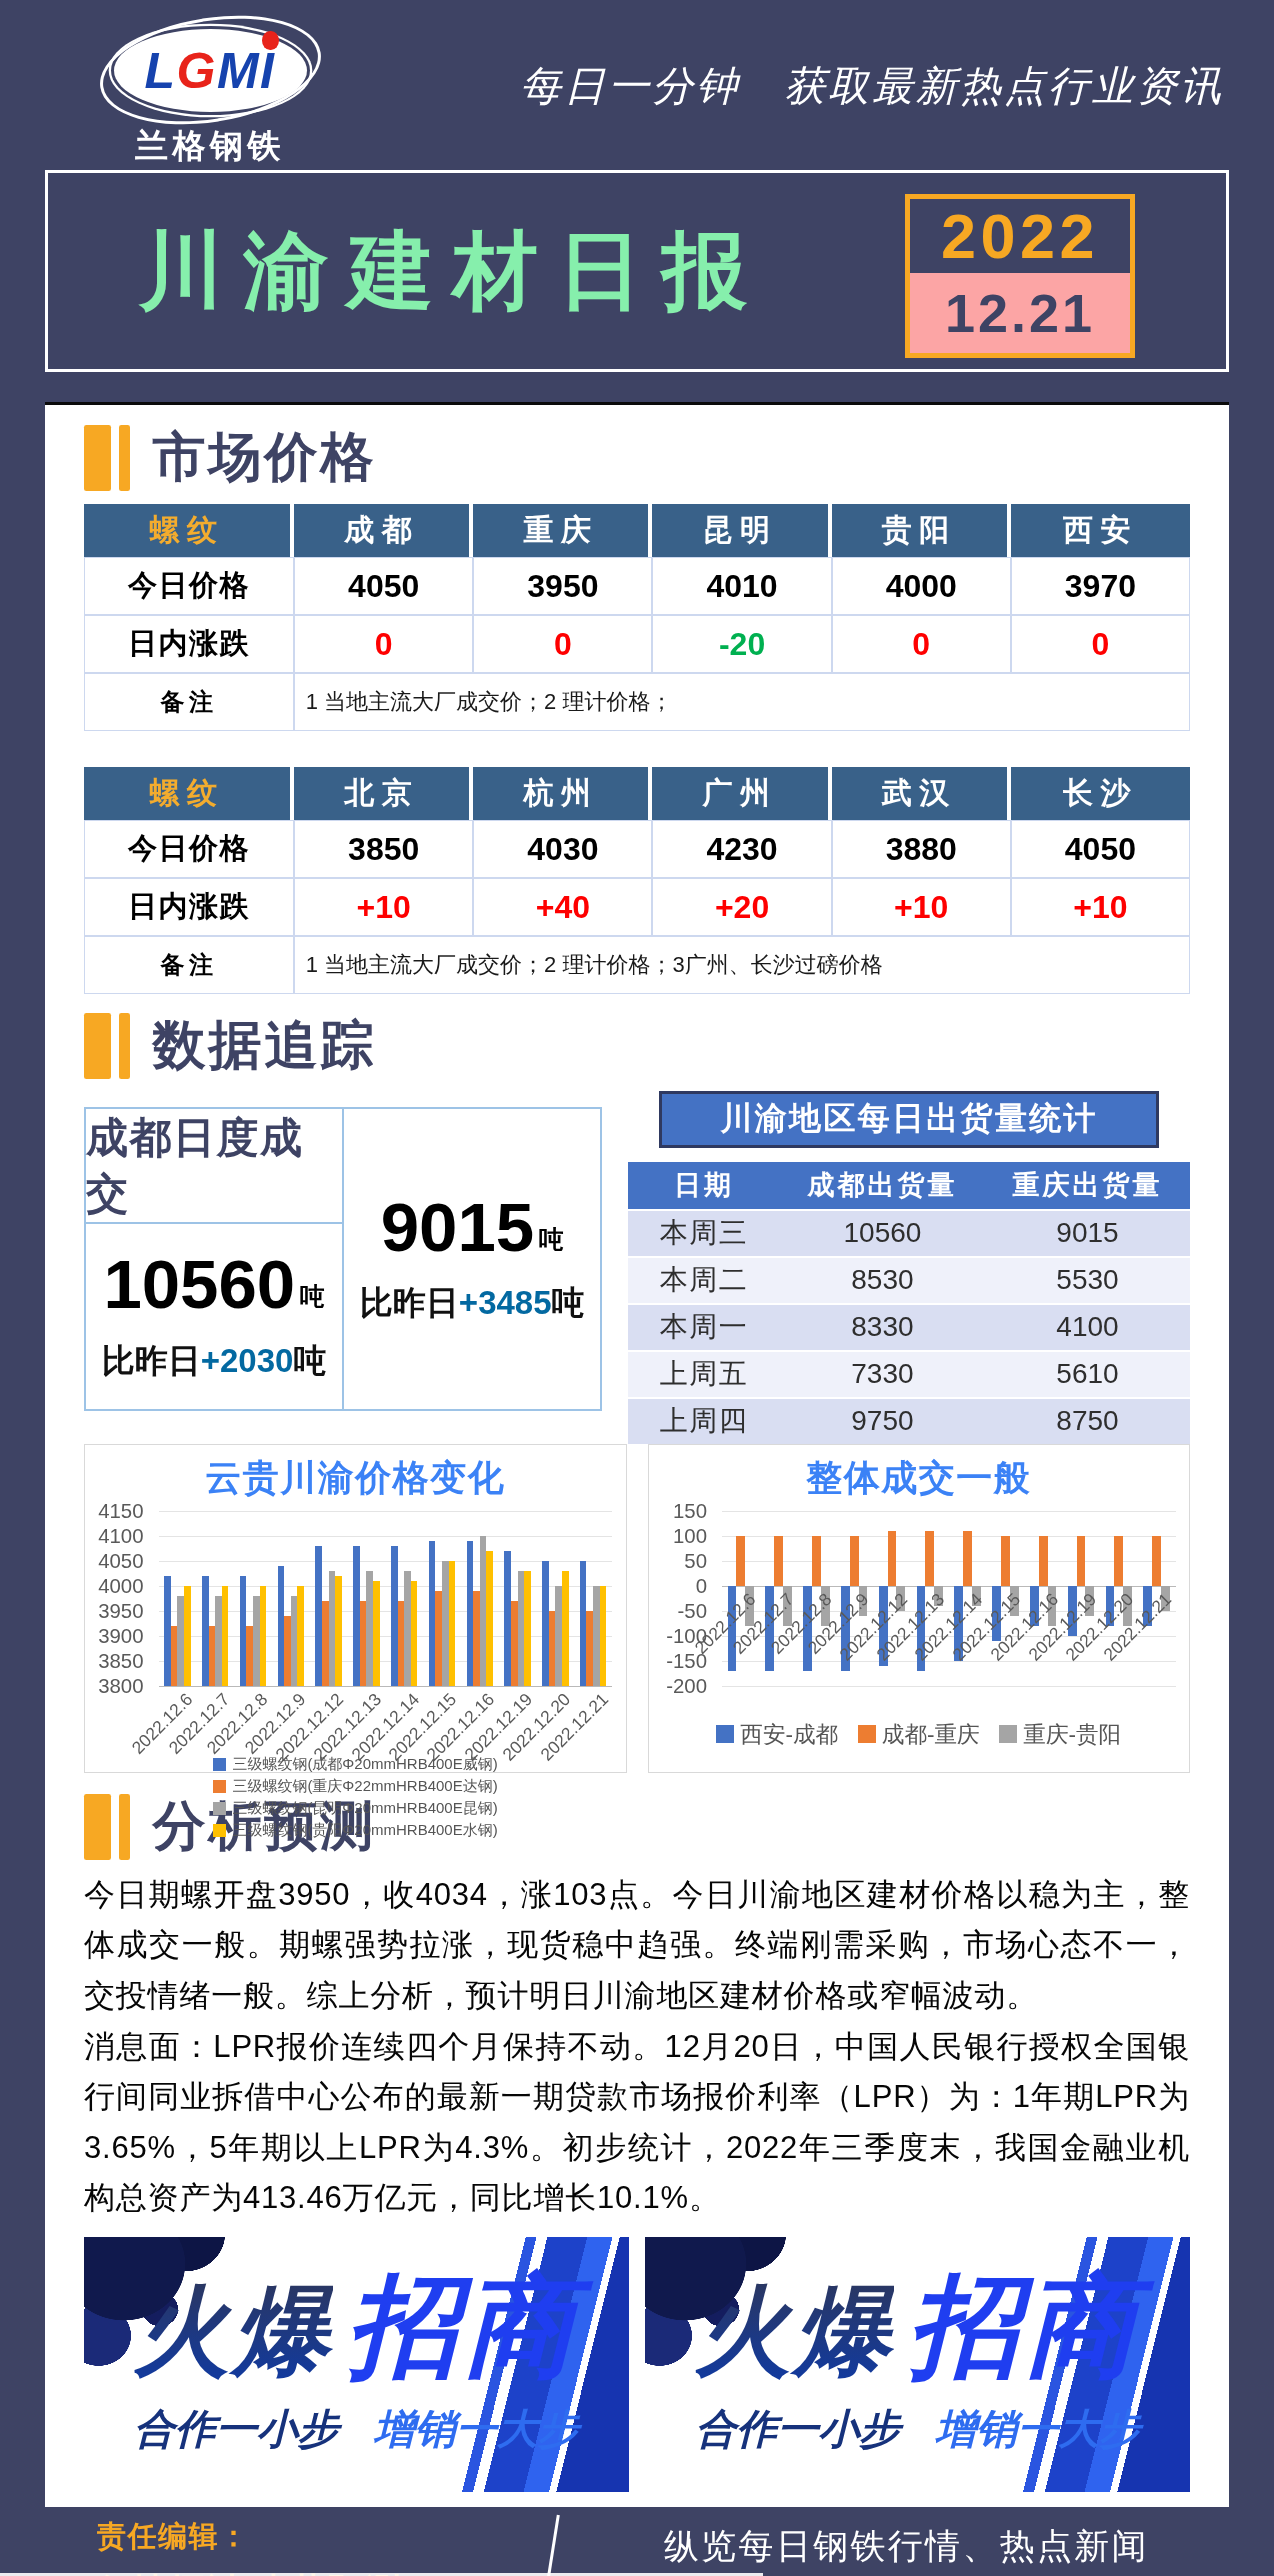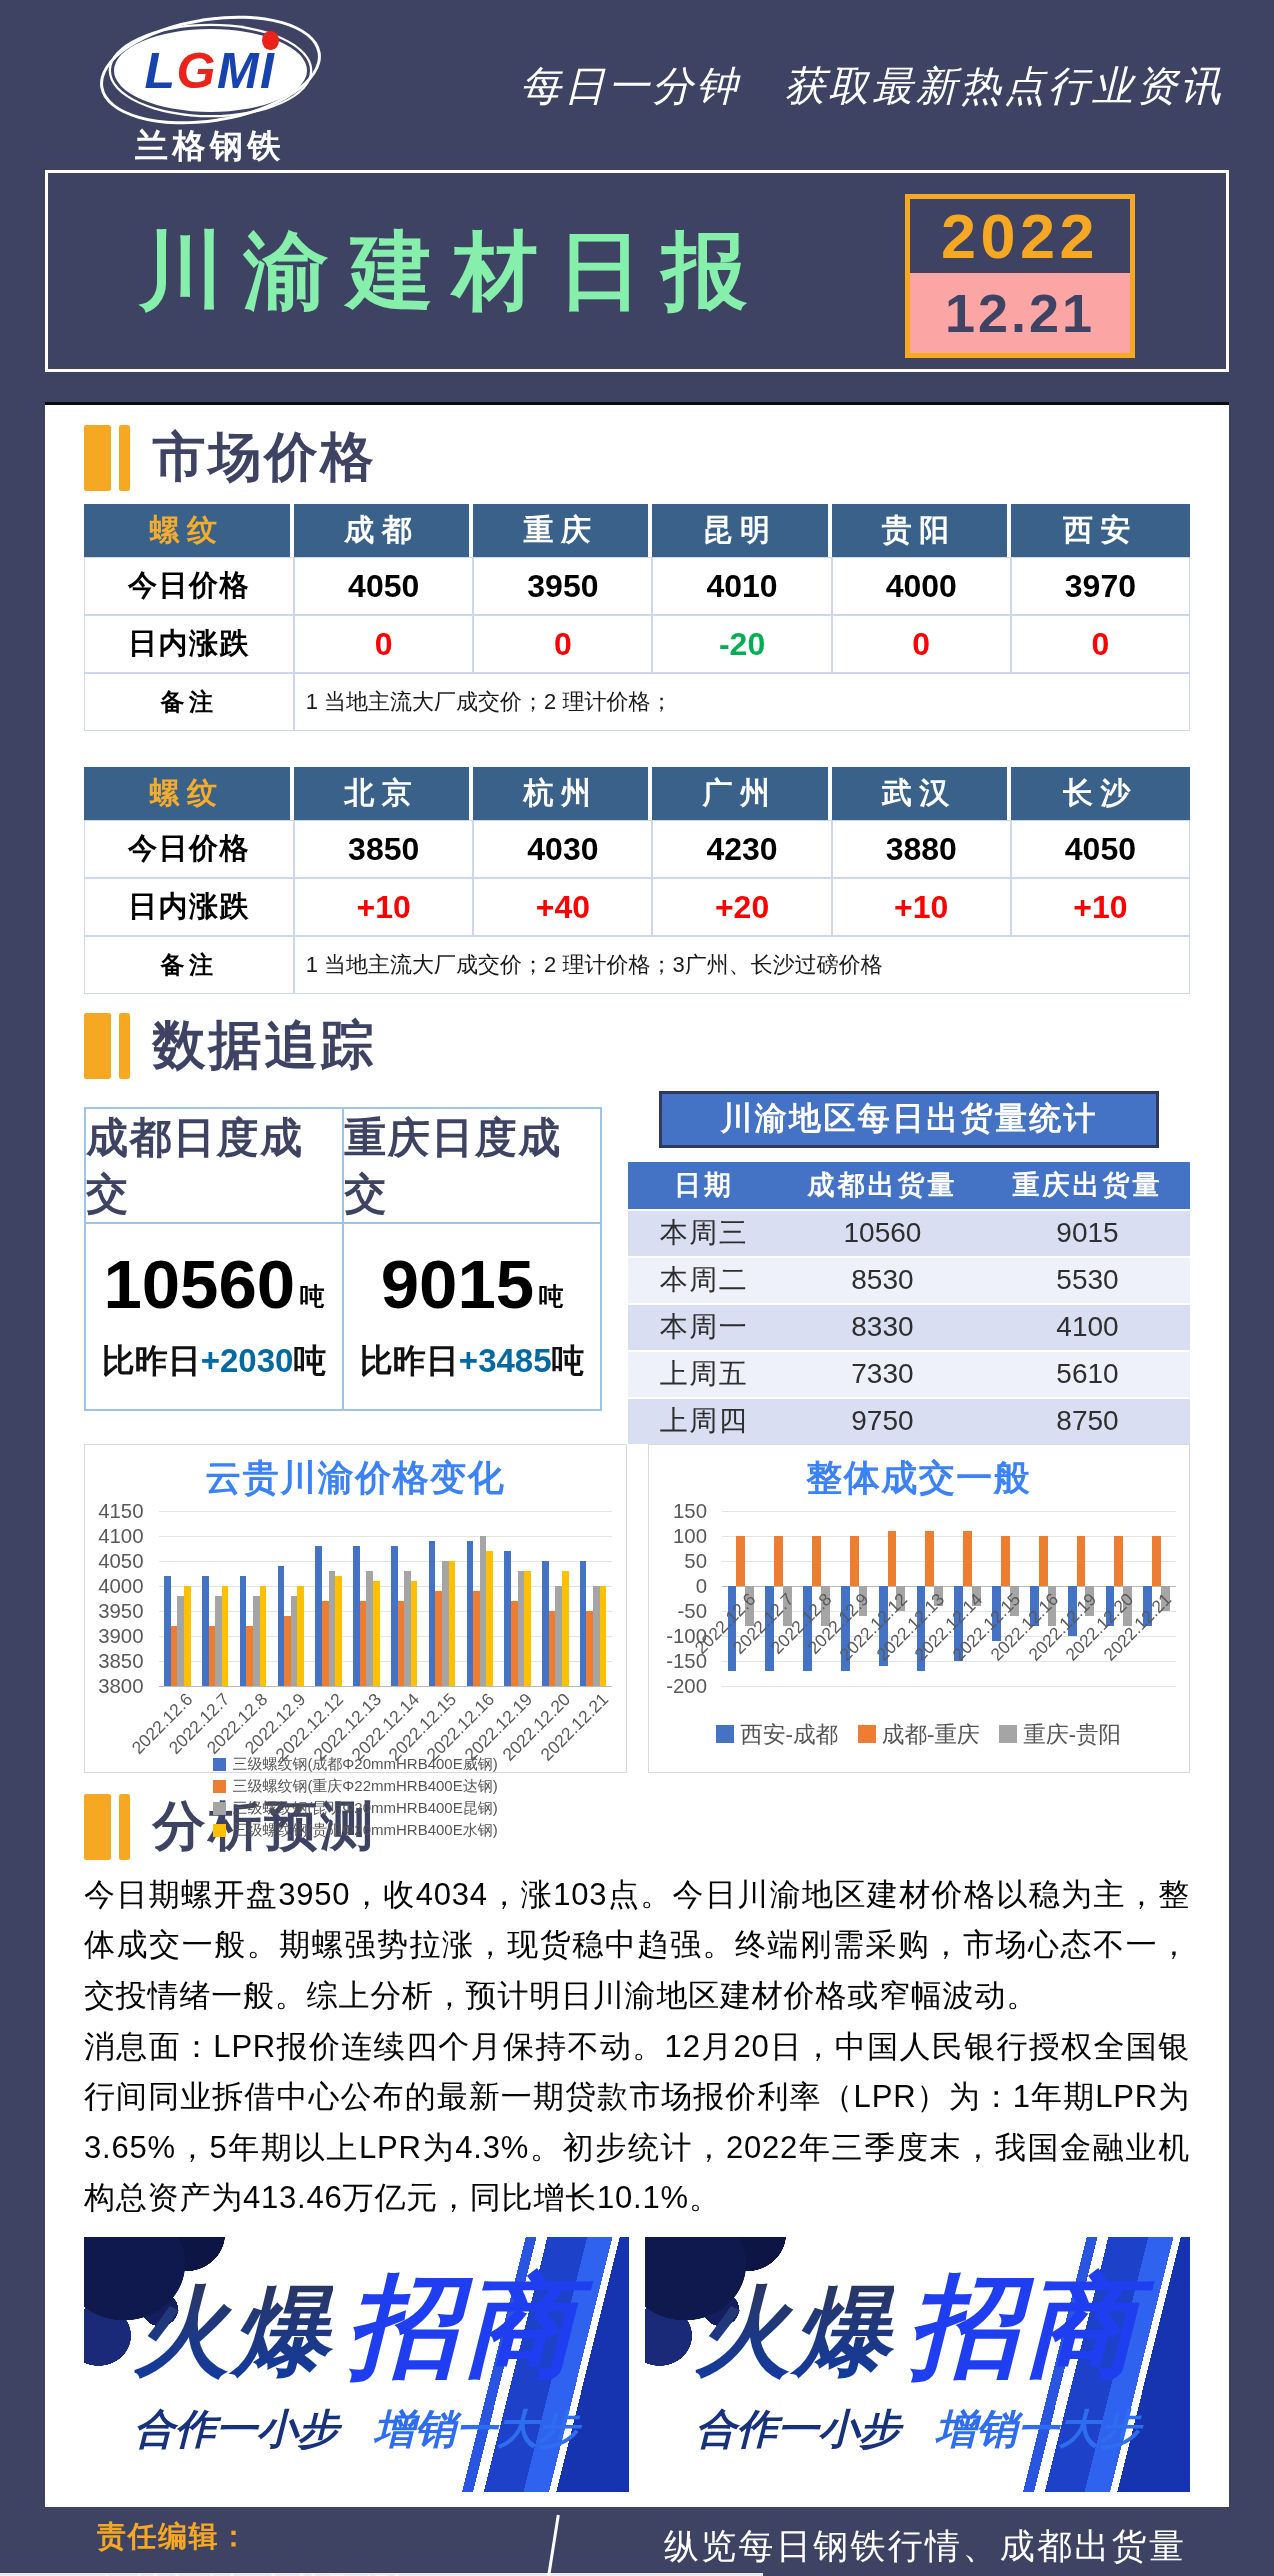--- a/index.html
+++ b/index.html
@@ -260,21 +260,20 @@
           <div class="dtitle">成都日度成交</div>
           <div class="dval">
             <div class="vline">
                 <span class="num">10560</span>
                 <span class="unit">吨</span>
               </div>
             <div class="delta"><span>比昨日</span><span class="red">+2030</span><span>吨</span></div>
           </div>
         </div>
         <div class="dcard">
-          <div class="dtitle">重庆日度成交</div>
           <div class="dval">
             <div class="vline">
                 <span class="num">9015</span>
                 <span class="unit">吨</span>
               </div>
             <div class="delta"><span>比昨日</span><span class="red">+3485</span><span>吨</span></div>
           </div>
         </div>
       </div>
 
@@ -605,20 +604,20 @@
     <div class="f-left">
       <div class="f-orange f-l1">责任编辑：</div>
       <div class="f-orange f-l2">行情探讨·走势预测</div>
 
     </div>
     <div class="f-div">
       <div class="f-line"></div>
 
     </div>
     <div class="f-right">
-      <div class="f-r1">纵览每日钢铁行情、成都出货量</div>
+      <div class="f-r1">纵览每日钢铁行情、热点新闻</div>
 
     </div>
     <div class="f-bottomline"></div>
   </div>
 
 </div>
 
 
 </body></html>

